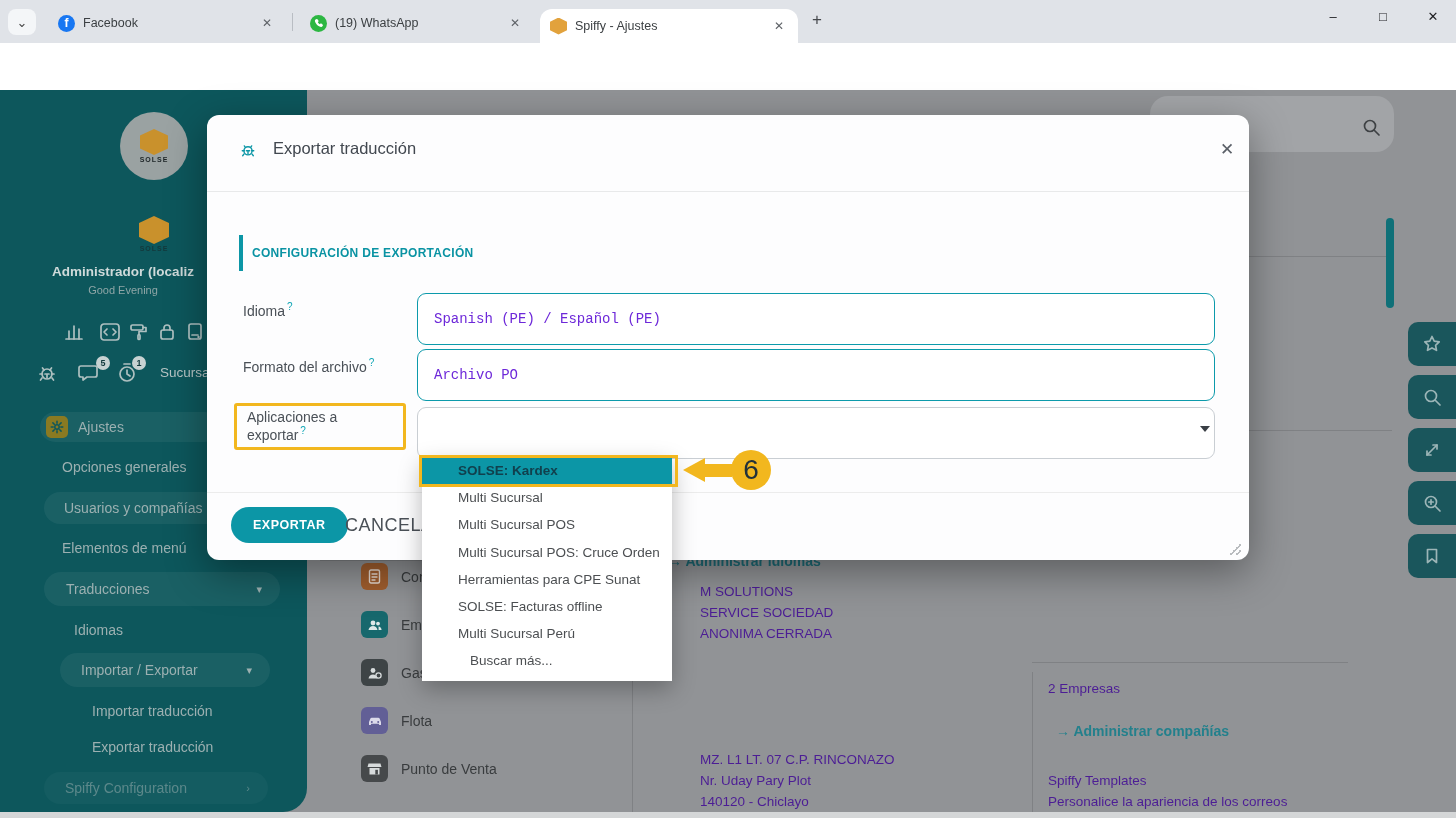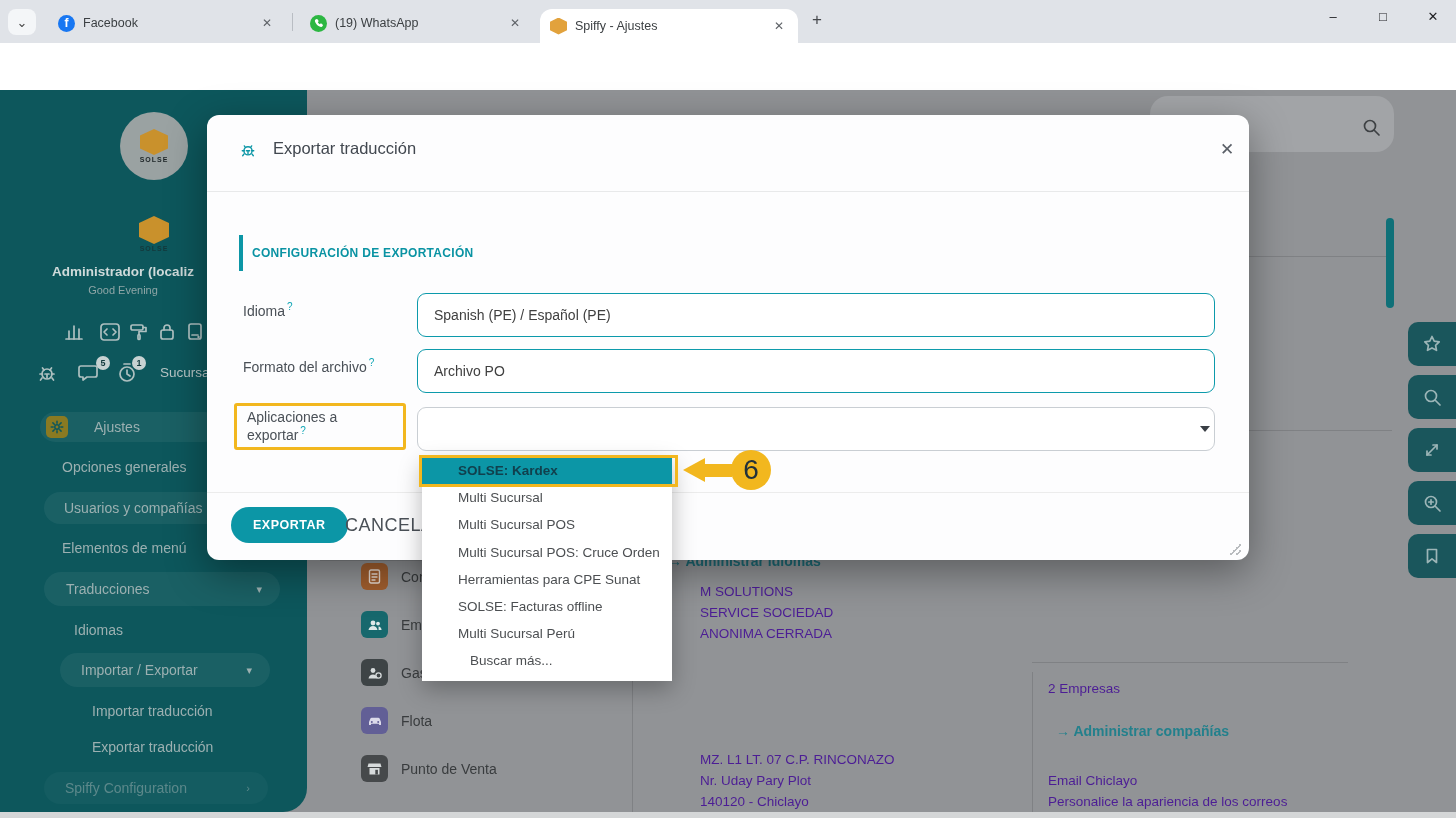--- a/index.html
+++ b/index.html
@@ -73,22 +73,22 @@
   .modal { left:207px; top:25px; width:1042px; height:445px; background:#fdfdfe; border-radius:12px;
     box-shadow:0 12px 40px rgba(0,0,0,0.38); }
   .modal-title { left:66px; top:24px; font-size:16.5px; color:#41474f; }
   .modal-close { left:1008px; top:22px; width:24px; height:24px; color:#5b6068; font-size:17px;
     display:flex; align-items:center; justify-content:center; }
   .modal-hdiv { left:0; top:76px; width:1042px; height:1px; background:#e8e9ea; }
   .sect-bar { left:32px; top:120px; width:4px; height:36px; background:#0c96a6; }
   .sect-title { left:45px; top:131px; font-size:12px; font-weight:bold; color:#0a93a3; letter-spacing:.3px; }
   .fld-label { font-size:14px; color:#4a5057; }
   .q { color:#0ea5b5; font-size:10px; vertical-align:super; margin-left:2px; }
-  .fld-input { width:798px; height:44px; border:1.5px solid #0c9aab; border-radius:9px; background:#fff;
-    font-family:Liberation Sans, sans-serif; font-size:14px; color:#404040; padding:0 16px; outline:none; }
+  .fld-input { width:798px; height:52px; border:1.5px solid #0c9aab; border-radius:9px; background:#fff;
+    font-family:Liberation Mono, monospace; font-size:14px; color:#6d28d9; padding:0 16px; outline:none; }
   .fld-input.plain { border:1px solid #c9ced3; }
   .yellow-box { border:3px solid #f2b71e; }
   .caret { width:0; height:0; border-left:5px solid transparent; border-right:5px solid transparent;
     border-top:6px solid #3a3f45; }
   .foot-div { left:0; top:377px; width:1042px; height:1px; background:#ececec; }
   .btn-export { left:24px; top:392px; height:36px; padding:0 22px; background:#0c96a6; color:#fff;
     border:none; border-radius:18px; font-family:inherit; font-size:12.5px; font-weight:bold; letter-spacing:.5px; }
   .btn-cancel { left:124px; top:392px; height:36px; padding:0 14px; background:transparent; border:none;
     color:#4a5057; font-family:inherit; font-size:18px; letter-spacing:.5px; }
   .resize-grip { left:1022px; top:428px; width:12px; height:12px;
@@ -305,21 +305,21 @@
     <div>Nr. Uday Pary Plot</div>
     <div>140120 - Chiclayo</div>
     <div>Lambayeque (PE)</div>
   </div>
 
   <div class="abs dim-text" style="left:1048px; top:591px; font-size:13.5px;">2 Empresas</div>
   <div class="abs dim-link" style="left:1056px; top:633px; color:#23808c;">
     <span>→</span>
     <span>Administrar compañías</span>
   </div>
-  <div class="abs dim-text" style="left:1048px; top:683px; font-size:13.5px;">Email Chiclayo</div>
+  <div class="abs dim-text" style="left:1048px; top:683px; font-size:13.5px;">Spiffy Templates</div>
   <div class="abs dim-text" style="left:1048px; top:704px; font-size:13.5px;">Personalice la apariencia de los correos</div>
 
   <div class="abs sidebar">
     <div class="abs avatar">
       <div class="hex-logo" style="width:28px; height:26px;"></div>
       <div class="logo-word">SOLSE</div>
     </div>
     <div class="abs" style="left:139px; top:126px; display:flex; flex-direction:column; align-items:center; gap:1px;">
       <div class="hex-logo" style="width:30px; height:28px;"></div>
       <div class="logo-word" style="color:#14393c;">SOLSE</div>
@@ -376,21 +376,21 @@
     </div>
     <div class="abs sb-ico" style="left:116px; top:272px;">
       <svg width="22" height="22" viewBox="0 0 22 22" class="icon-stroke">
           <circle cx="11" cy="12" r="7"></circle>
           <path d="M11 8v4l3 2M8 2h6"></path>
         </svg>
       <span class="badge">1</span>
     </div>
     <div class="abs" style="left:160px; top:275px; color:#b6c4c4; font-size:13.5px;">Sucursa</div>
 
-    <div class="abs sb-item sb-pill" style="left:40px; top:322px; width:180px; height:30px; padding-left:6px; gap:26px;">
+    <div class="abs sb-item sb-pill" style="left:40px; top:322px; width:180px; height:30px; padding-left:6px; gap:10px;">
       <span class="gear-box">
         <svg width="14" height="14" viewBox="0 0 14 14" class="icon-stroke" style="stroke-width:1.5">
             <circle cx="7" cy="7" r="2.2"></circle>
             <path d="M7 1.2v2M7 10.8v2M1.2 7h2M10.8 7h2M2.9 2.9l1.4 1.4M9.7 9.7l1.4 1.4M11.1 2.9L9.7 4.3M4.3 9.7l-1.4 1.4"></path>
           </svg>
       </span>
       <span>Ajustes</span>
     </div>
     <div class="abs sb-item" style="left:62px; top:365px; height:24px;">
       <span>Opciones generales</span>

